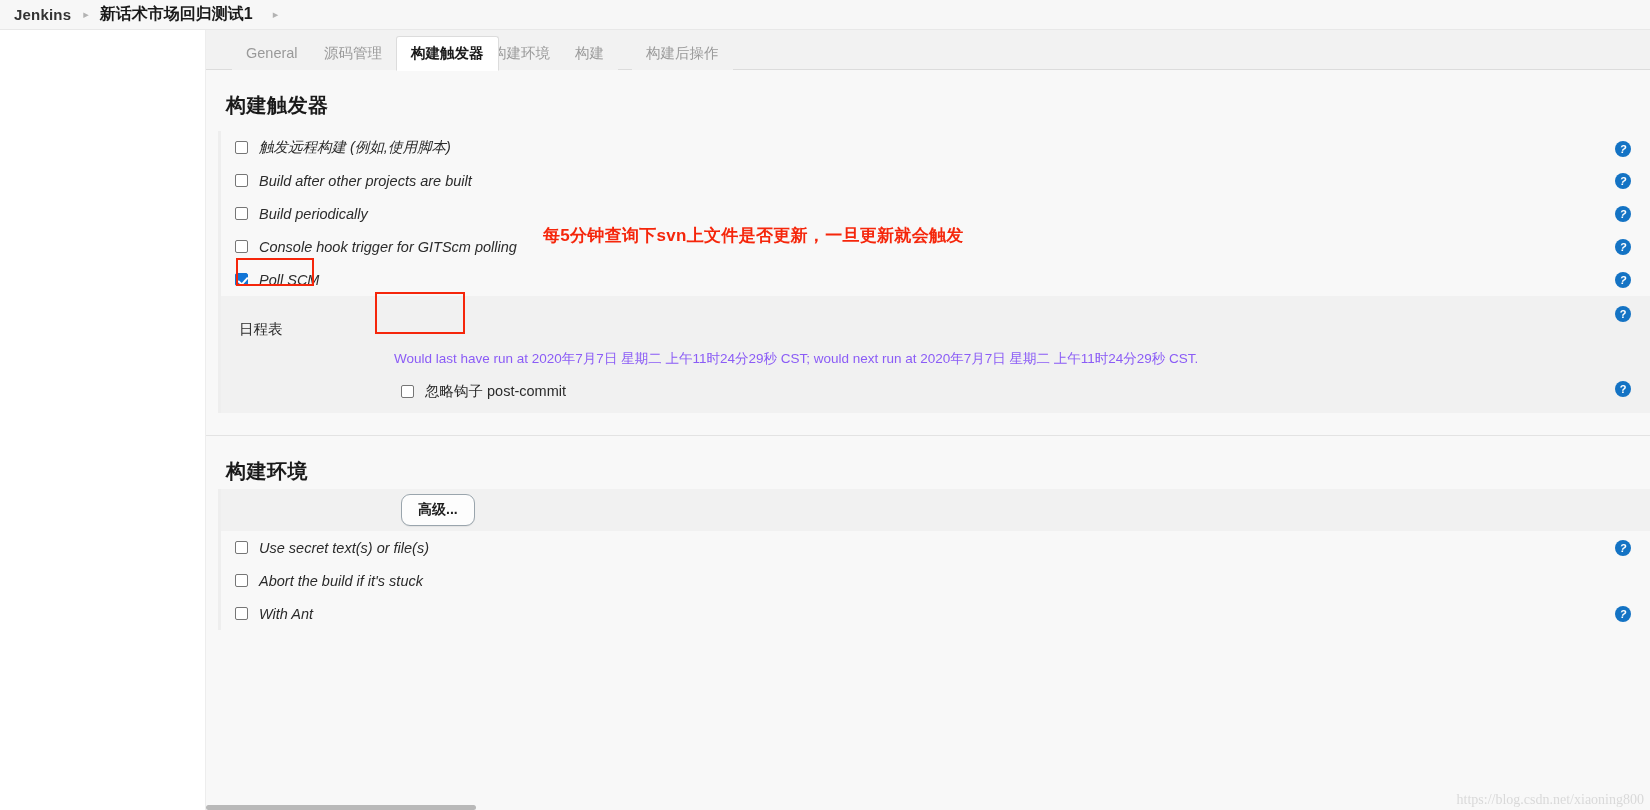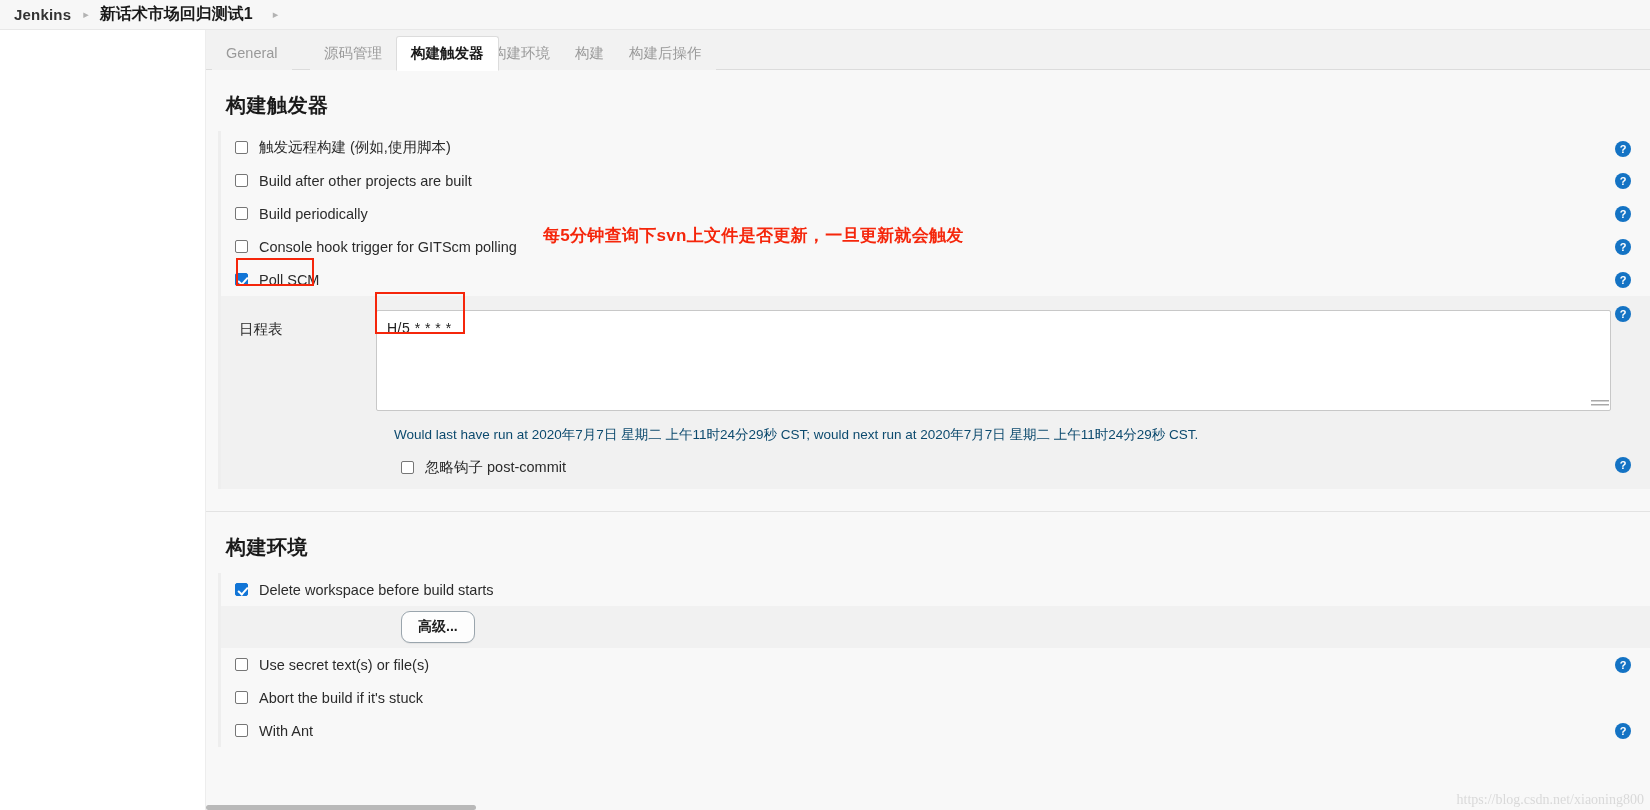--- a/index.html
+++ b/index.html
@@ -98,20 +98,21 @@
     position: relative;
     margin-left: 12px;
     border-left: 3px solid #eeeeee;
   }
 
   .row {
     position: relative;
     display: flex; align-items: center;
     min-height: 33px;
     padding-left: 14px;
+    font-style: italic;
   }
 
   .cb {
     width: 13px; height: 13px;
     border: 1px solid #767676;
     background: #ffffff;
     border-radius: 2px;
     flex: 0 0 auto;
     cursor: pointer;
     position: relative;
@@ -187,21 +188,21 @@
   .ta-grip {
     position: absolute;
     right: 42px; bottom: 8px;
     width: 18px; height: 7px;
     background:
       linear-gradient(#a9a9a9,#a9a9a9) 0 0/100% 1.5px no-repeat,
       linear-gradient(#a9a9a9,#a9a9a9) 0 3.5px/100% 1.5px no-repeat;
     pointer-events: none;
   }
   .status-line {
-    font-size: 13.5px; color: #0c4a6e;
+    font-size: 13.5px; color: #8b5cf6;
     padding: 11px 0 0 173px;
   }
   .ignore-row {
     display: flex; align-items: center;
     padding: 14px 0 2px 180px;
     position: relative;
   }
 
   
   .divider {
@@ -276,36 +277,36 @@
   <span class="crumb-sep2">▸</span>
 </div>
 
 <div class="page">
 
   <div class="leftpane"></div>
 
   <div class="content">
 
     <div class="tabbar">
-      <div class="tab" style="left:6px;">
+      <div class="tab" style="left:26px;">
           <span>General</span>
         </div>
       <div class="tab" style="left:104px;">
           <span>源码管理</span>
         </div>
       <div class="tab active" style="left:190px;">
           <span>构建触发器</span>
         </div>
       <div class="tab" style="left:272px;">
           <span>构建环境</span>
         </div>
       <div class="tab" style="left:355px;">
           <span>构建</span>
         </div>
-      <div class="tab" style="left:409px;justify-content:flex-end;">
+      <div class="tab" style="left:426px;justify-content:flex-end;">
           <span>构建后操作</span>
         </div>
     </div>
 
     <div class="panel">
 
       <div class="section-title">构建触发器</div>
 
       <div class="block">
 
@@ -335,47 +336,39 @@
 
         <div class="row">
           <span class="cb checked"></span>
           <span class="cb-label">Poll SCM</span>
           <span class="help" style="top:9px;">?</span>
         </div>
 
         <div class="subform">
           <div class="sched-row">
             <div class="sched-label">日程表</div>
-            <div class="ta-wrap">
-              <textarea class="textarea" style="">H/5 * * * *</textarea>
-              <span class="ta-grip"></span>
-            </div>
             <span class="help" style="top:10px;">?</span>
           </div>
 
           <div class="status-line">Would last have run at 2020年7月7日 星期二 上午11时24分29秒 CST; would next run at 2020年7月7日 星期二 上午11时24分29秒 CST.</div>
 
           <div class="ignore-row">
             <span class="cb"></span>
             <span class="cb-label">忽略钩子 post-commit</span>
             <span class="help" style="top:13px;">?</span>
           </div>
         </div>
       </div>
 
       <div class="divider"></div>
 
       <div class="section-title">构建环境</div>
 
       <div class="block">
 
-        <div class="row" style="margin-top:8px;">
-          <span class="cb checked"></span>
-          <span class="cb-label">Delete workspace before build starts</span>
-        </div>
 
         <div class="adv-row">
           <button class="adv-btn">高级...</button>
         </div>
 
         <div class="row">
           <span class="cb"></span>
           <span class="cb-label">Use secret text(s) or file(s)</span>
           <span class="help" style="top:9px;">?</span>
         </div>

